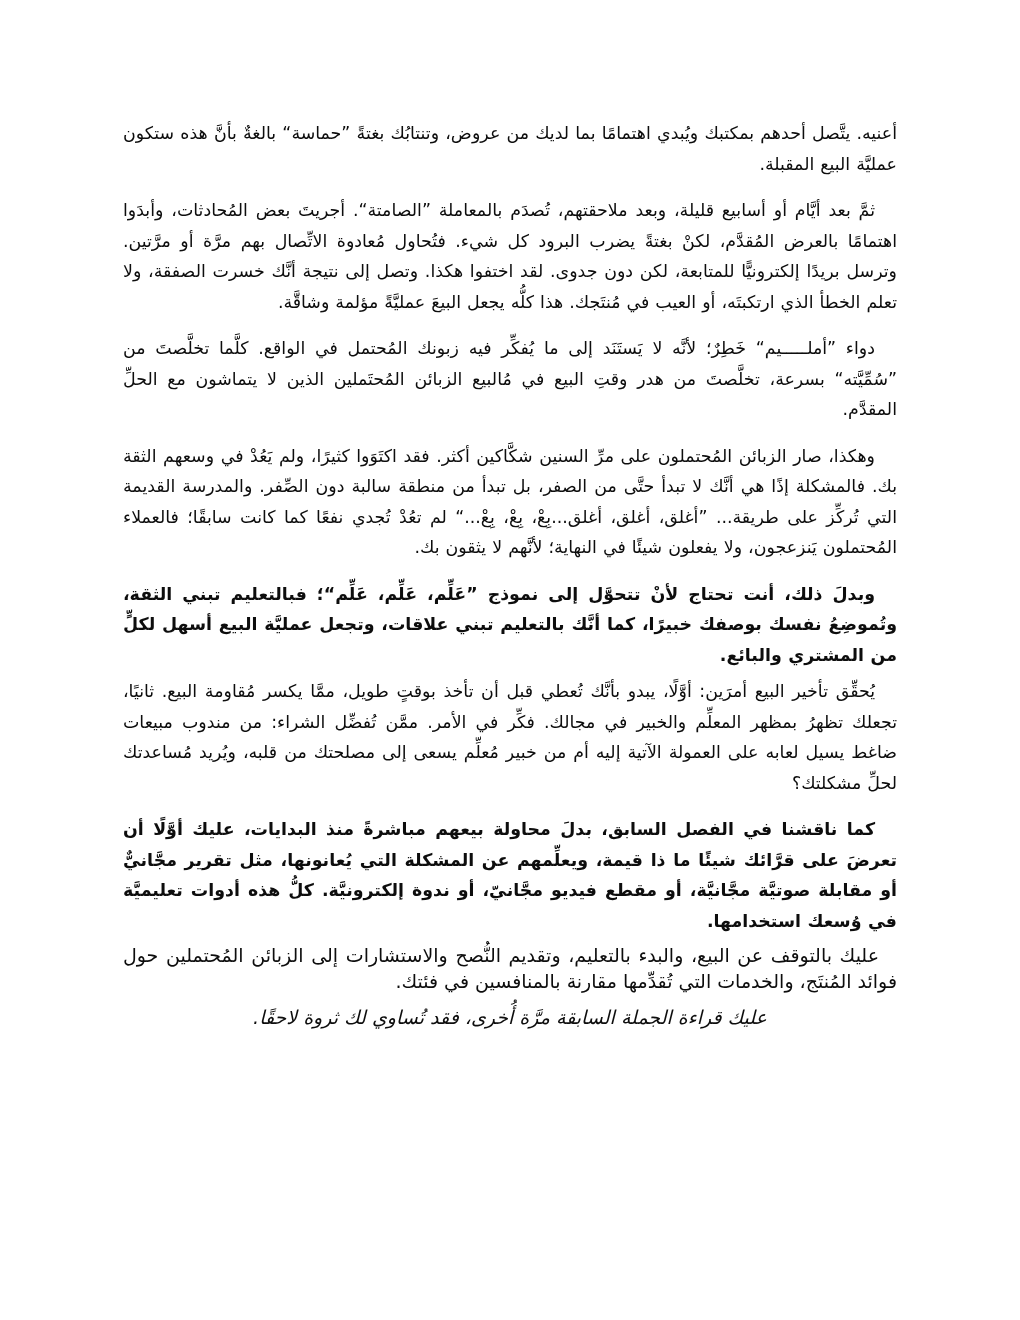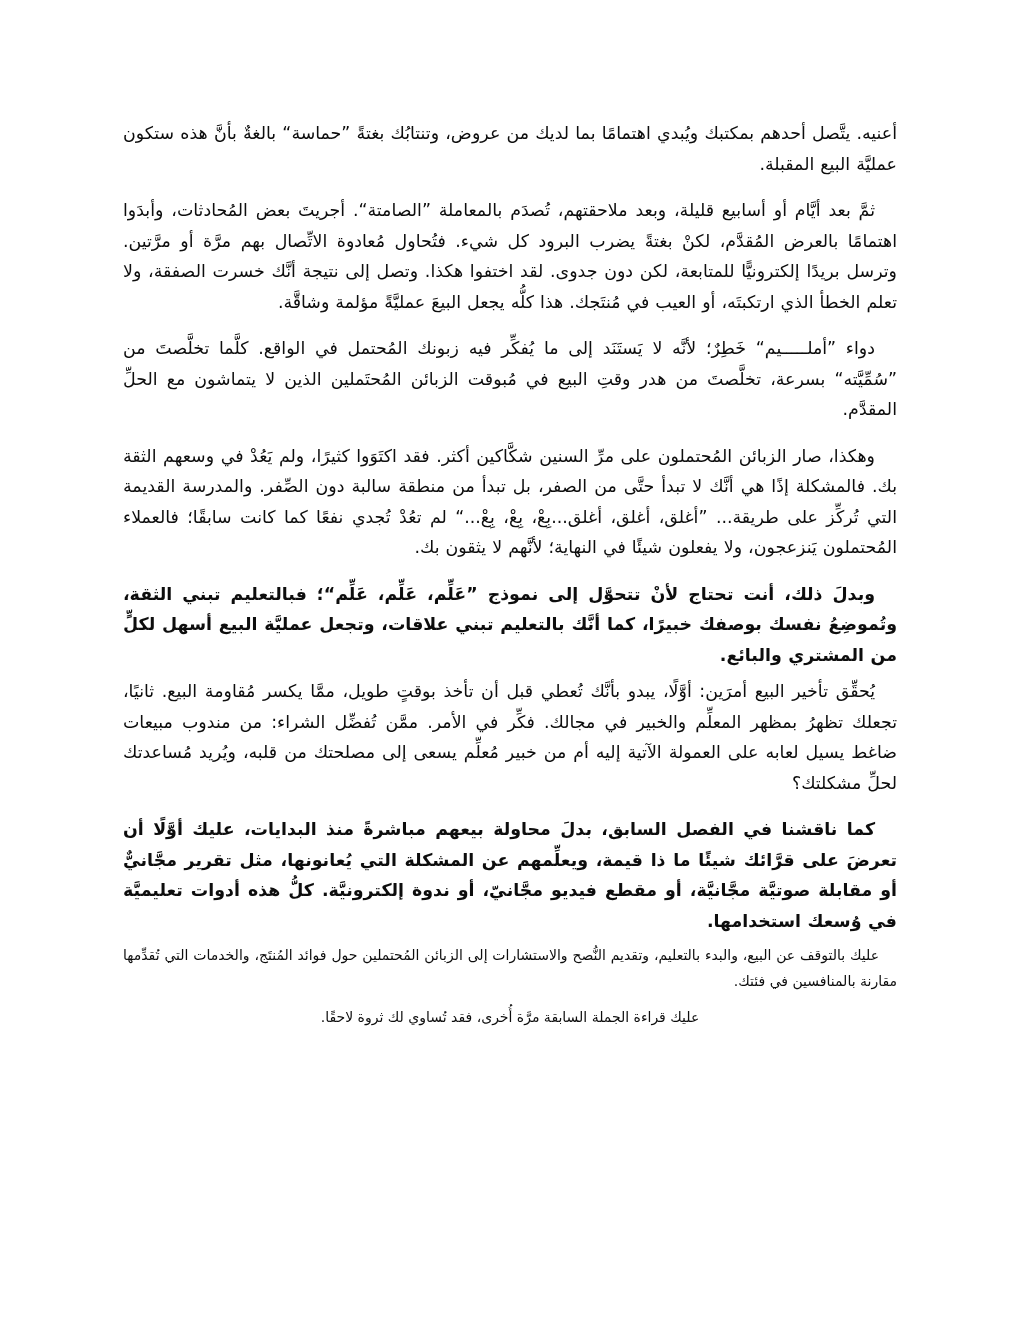--- a/index.html
+++ b/index.html
@@ -53,47 +53,48 @@
   }
 
   
   .para.tight {
     margin-bottom: 6px;
     font-weight: bold;
   }
 
   
   .para-small {
-    font-size: 14px;
+    font-size: 19px;
     line-height: 26px;
     margin: 0 0 10px 0;
     text-indent: 18px;
     direction: rtl;
     text-align: justify;
     text-align-last: right;
     color: #0d0d0d;
   }
 
   .para-small.centered-last {
     text-align: center;
     text-align-last: center;
     text-indent: 0;
+    font-style: italic;
   }
 </style>
 </head>
 <body>
 
 <div class="page">
   <div class="text-column">
 
     <p class="para no-indent">أعنيه. يتَّصل أحدهم بمكتبك ويُبدي اهتمامًا بما لديك من عروض، وتنتابُك بغتةً ”حماسة“ بالغةٌ بأنَّ هذه ستكون عمليَّة البيع المقبلة.</p>
 
     <p class="para">ثمَّ بعد أيَّام أو أسابيع قليلة، وبعد ملاحقتهم، تُصدَم بالمعاملة ”الصامتة“. أجريتَ بعض المُحادثات، وأبدَوا اهتمامًا بالعرض المُقدَّم، لكنْ بغتةً يضرب البرود كل شيء. فتُحاول مُعادوة الاتِّصال بهم مرَّة أو مرَّتين. وترسل بريدًا إلكترونيًّا للمتابعة، لكن دون جدوى. لقد اختفوا هكذا. وتصل إلى نتيجة أنَّك خسرت الصفقة، ولا تعلم الخطأ الذي ارتكبتَه، أو العيب في مُنتَجك. هذا كلُّه يجعل البيعَ عمليَّةً مؤلمة وشاقَّة.</p>
 
-    <p class="para">دواء ”أملـــــيم“ خَطِرٌ؛ لأنَّه لا يَستَنَد إلى ما يُفكِّر فيه زبونك المُحتمل في الواقع. كلَّما تخلَّصتَ من ”سُمِّيَّته“ بسرعة، تخلَّصتَ من هدر وقتِ البيع في مُبوقت الزبائن المُحتَملين الذين لا يتماشون مع الحلِّ المقدَّم.</p>
+    <p class="para">دواء ”أملـــــيم“ خَطِرٌ؛ لأنَّه لا يَستَنَد إلى ما يُفكِّر فيه زبونك المُحتمل في الواقع. كلَّما تخلَّصتَ من ”سُمِّيَّته“ بسرعة، تخلَّصتَ من هدر وقتِ البيع في مُالبيع الزبائن المُحتَملين الذين لا يتماشون مع الحلِّ المقدَّم.</p>
 
     <p class="para">وهكذا، صار الزبائن المُحتملون على مرِّ السنين شكَّاكين أكثر. فقد اكتَوَوا كثيرًا، ولم يَعُدْ في وسعهم الثقة بك. فالمشكلة إذًا هي أنَّك لا تبدأ حتَّى من الصفر، بل تبدأ من منطقة سالبة دون الصِّفر. والمدرسة القديمة التي تُركِّز على طريقة... ”أغلق، أغلق، أغلق...بِعْ، بِعْ، بِعْ...“ لم تعُدْ تُجدي نفعًا كما كانت سابقًا؛ فالعملاء المُحتملون يَنزعجون، ولا يفعلون شيئًا في النهاية؛ لأنَّهم لا يثقون بك.</p>
 
     <p class="para tight">وبدلَ ذلك، أنت تحتاج لأنْ تتحوَّل إلى نموذج ”عَلِّم، عَلِّم، عَلِّم“؛ فبالتعليم تبني الثقة، وتُموضِعُ نفسك بوصفك خبيرًا، كما أنَّك بالتعليم تبني علاقات، وتجعل عمليَّة البيع أسهل لكلٍّ من المشتري والبائع.</p>
 
     <p class="para">يُحقِّق تأخير البيع أمرَين: أوَّلًا، يبدو بأنَّك تُعطي قبل أن تأخذ بوقتٍ طويل، ممَّا يكسر مُقاومة البيع. ثانيًا، تجعلك تظهرُ بمظهر المعلِّم والخبير في مجالك. فكِّر في الأمر. ممَّن تُفضِّل الشراء: من مندوب مبيعات ضاغط يسيل لعابه على العمولة الآتية إليه أم من خبير مُعلِّم يسعى إلى مصلحتك من قلبه، ويُريد مُساعدتك لحلِّ مشكلتك؟</p>
 
     <p class="para tight">كما ناقشنا في الفصل السابق، بدلَ محاولة بيعهم مباشرةً منذ البدايات، عليك أوَّلًا أن تعرضَ على قرَّائك شيئًا ما ذا قيمة، ويعلِّمهم عن المشكلة التي يُعانونها، مثل تقرير مجَّانيٌّ أو مقابلة صوتيَّة مجَّانيَّة، أو مقطع فيديو مجَّانيّ، أو ندوة إلكترونيَّة. كلُّ هذه أدوات تعليميَّة في وُسعك استخدامها.</p>
 
     <p class="para-small">عليك بالتوقف عن البيع، والبدء بالتعليم، وتقديم النُّصح والاستشارات إلى الزبائن المُحتملين حول فوائد المُنتَج، والخدمات التي تُقدِّمها مقارنة بالمنافسين في فئتك.</p>

